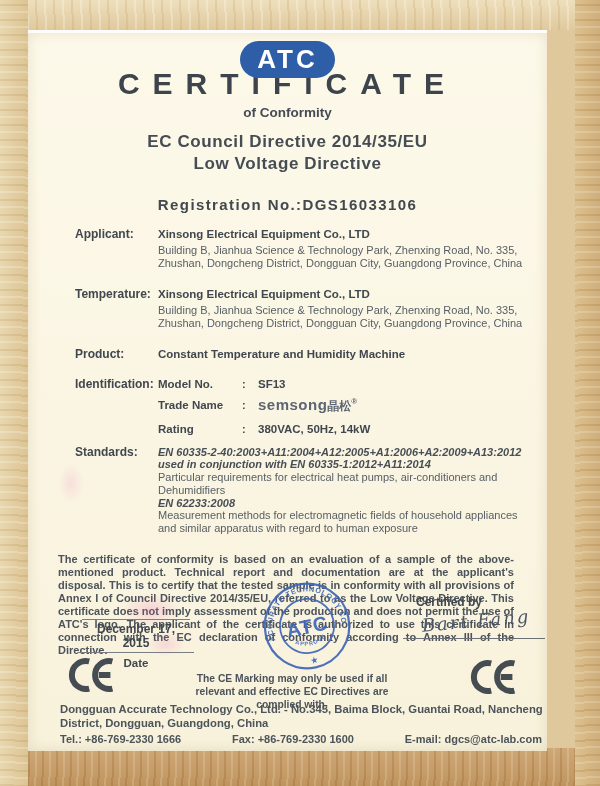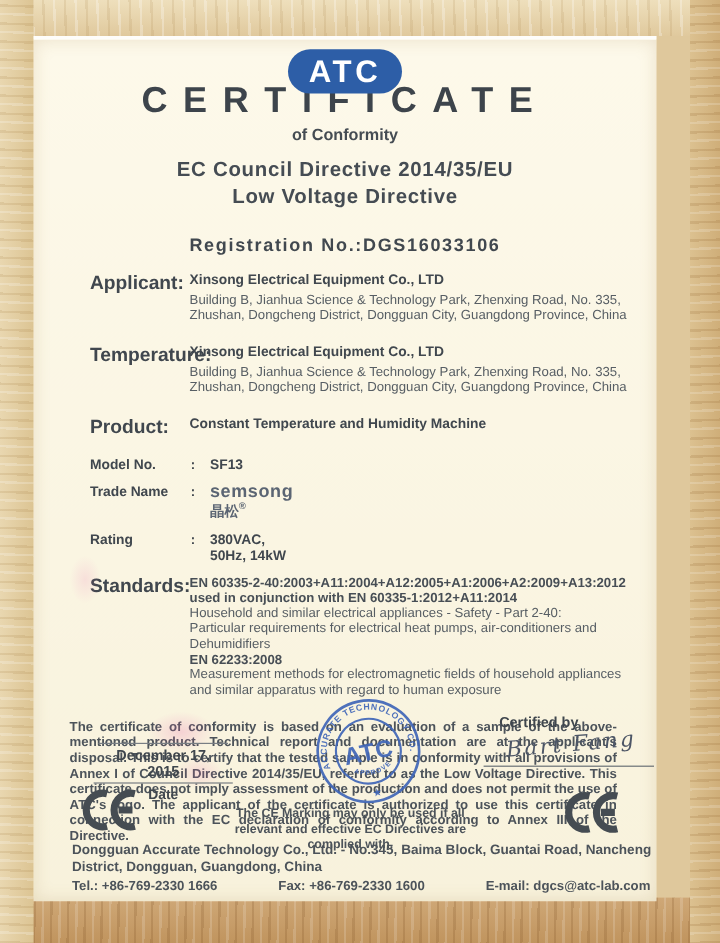--- a/index.html
+++ b/index.html
@@ -44,36 +44,36 @@
   .title { position:relative; z-index:1; margin-top:-11px; font-size:30px; font-weight:bold;
     letter-spacing:13px; color:#3d444b; }
   .subtitle { margin-top:4px; font-size:13.5px; font-weight:bold; color:#454c53; }
   .directive { margin-top:2px; font-size:17px; font-weight:bold; letter-spacing:.6px; color:#454c53; }
   .directive.first { margin-top:12px; }
   .registration { margin-top:22px; font-size:15px; font-weight:bold; letter-spacing:1.4px; color:#41484f; }
 
   
   .info { margin:15px 8px 0 47px; font-size:11px; line-height:1.16; }
   .row { display:grid; grid-template-columns:83px 1fr; margin-bottom:18px; }
-  .row .lbl { font-weight:bold; font-size:16px; color:#40474e; }
+  .row .lbl { font-weight:bold; font-size:12px; color:#40474e; }
   .name { font-weight:bold; font-size:11.5px; color:#40474e; }
   .addr { margin-top:3px; color:#575e64; padding-right:14px; }
   .prodrow { margin-bottom:16px; }
   .idrow { margin-bottom:9px; }
   .idgrid { display:grid; grid-template-columns:84px 16px 1fr; row-gap:8px; }
   .idkey { font-weight:bold; color:#40474e; font-size:11.5px; }
   .idsep { font-weight:bold; color:#40474e; }
   .idval { font-weight:bold; color:#40474e; font-size:11.5px; }
   .brand { font-weight:bold; font-size:15px; letter-spacing:.5px; color:#5b6573;
     line-height:1; position:relative; top:-2px; }
   .brand .cjk { font-size:12px; letter-spacing:0; }
   .brand sup { font-size:8px; }
   .stdlines { padding-right:4px; }
   .stdline { color:#575e64; }
-  .stdline.b { font-weight:bold; color:#474e55; }
+  .stdline.b { font-weight:bold; color:#474e55;font-style:italic; }
 
   
   .statement { margin:16px 33px 0 30px; font-size:11px; font-weight:bold;
     line-height:1.18; text-align:justify; color:#4c535a; }
 
   
   .abs { position:absolute; }
   .date-block { left:50px; top:586px; width:116px; text-align:center; }
   .date-topline { border-top:1.5px solid #787e84; width:108px; margin:0 auto 2px auto; }
   .date-value { display:inline-block; font-size:12px; font-weight:bold; color:#3f464d;
@@ -142,20 +142,21 @@
           <div class="addr">Building B, Jianhua Science &amp; Technology Park, Zhenxing Road, No. 335, Zhushan, Dongcheng District, Dongguan City, Guangdong Province, China</div>
         </div>
       </div>
 
       <div class="row prodrow">
         <div class="lbl">Product:</div>
         <div class="name">Constant Temperature and Humidity Machine</div>
       </div>
 
       <div class="row idrow">
+        <div class="lbl">Identification:</div>
         <div class="idgrid">
           <div class="idkey">Model No.</div>
           <div class="idsep">:</div>
           <div class="idval">SF13</div>
 
           <div class="idkey">Trade Name</div>
           <div class="idsep">:</div>
           <div class="idval">
             <span class="brand"><span>semsong</span><span class="cjk">晶松</span><sup>®</sup></span>
           </div>
@@ -163,21 +164,20 @@
           <div class="idkey">Rating</div>
           <div class="idsep">:</div>
           <div class="idval">380VAC, 50Hz, 14kW</div>
         </div>
       </div>
 
       <div class="row">
         <div class="lbl">Standards:</div>
         <div class="stdlines">
           <div class="stdline b">EN 60335-2-40:2003+A11:2004+A12:2005+A1:2006+A2:2009+A13:2012 used in conjunction with EN 60335-1:2012+A11:2014</div>
-          <div class="stdline">Household and similar electrical appliances - Safety - Part 2-40:</div>
           <div class="stdline">Particular requirements for electrical heat pumps, air-conditioners and Dehumidifiers</div>
           <div class="stdline b">EN 62233:2008</div>
           <div class="stdline">Measurement methods for electromagnetic fields of household appliances and similar apparatus with regard to human exposure</div>
         </div>
       </div>
     </div>
 
     <div class="statement">The certificate of conformity is based on an evaluation of a sample of the above-mentioned product. Technical report and documentation are at the applicant's disposal. This is to certify that the tested sample is in conformity with all provisions of Annex I of Council Directive 2014/35/EU, referred to as the Low Voltage Directive. This certificate does not imply assessment of the production and does not permit the use of ATC's logo. The applicant of the certificate is authorized to use this certificate in connection with the EC declaration of conformity according to Annex III of the Directive.</div>
 
     <div class="abs date-block">

